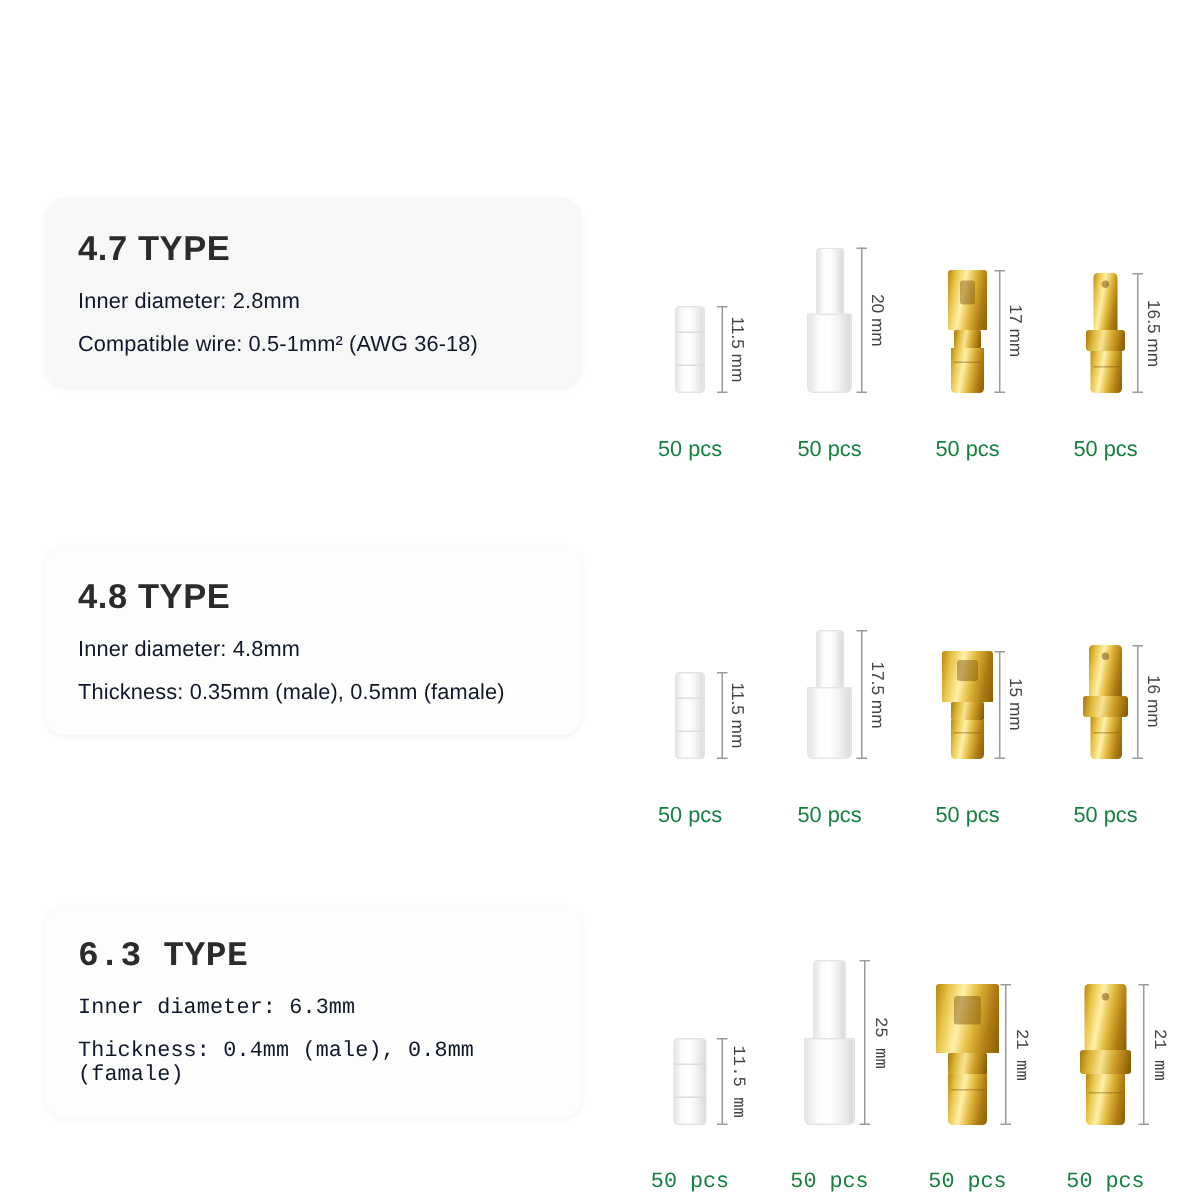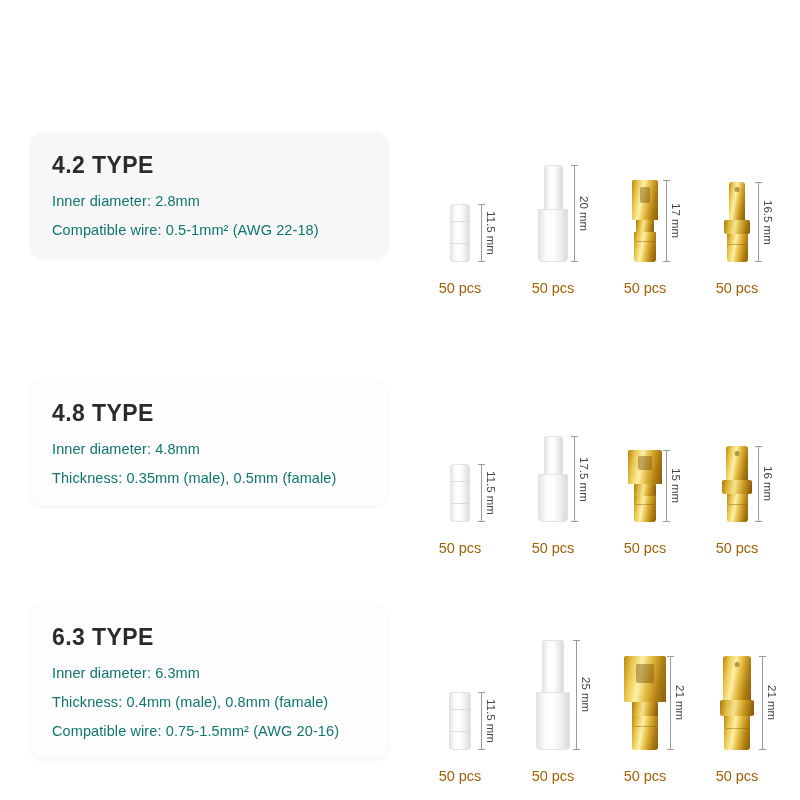--- a/index.html
+++ b/index.html
@@ -18,21 +18,21 @@
     position: relative;
     width: 800px;
     height: 800px;
   }
   .row {
     position: relative;
     height: 216px;
   }
   .row-1 { top: 110px; }
   .row-2 { top: 110px; }
-  .row-3 { top: 110px; }
+  .row-3 { top: 110px; font-family: Liberation Mono, monospace; }
 
   
   .card {
     position: absolute;
     left: 30px;
     width: 358px;
     background: #f7f7f7;
     border-radius: 14px;
     box-shadow: 0 1px 4px rgba(0,0,0,0.06);
     padding: 18px 0 20px 0;
@@ -41,21 +41,21 @@
   .card.white { background: #fdfdfd; }
   .card-title {
     font-size: 23px;
     font-weight: bold;
     color: #2b2b2b;
     letter-spacing: 0.4px;
     margin: 2px 0 14px 22px;
   }
   .card-line {
     font-size: 14.5px;
-    color: #0f766e;
+    color: #0f172a;
     margin: 0 0 13px 22px;
     letter-spacing: 0.1px;
   }
   .card-line:last-child { margin-bottom: 0; }
 
   
   .col {
     position: absolute;
     width: 110px;
     text-align: center;
@@ -65,22 +65,22 @@
     height: 150px;
   }
   .art .piece {
     position: absolute;
     bottom: 0;
     left: 50%;
     transform: translateX(-50%);
   }
   .qty {
     font-size: 14.5px;
-    color: #a16207;
-    margin-top: 0;
+    color: #15803d;
+    margin-top: 12px;
   }
 
   
   .dim {
     position: absolute;
     display: flex;
     align-items: center;
     gap: 3px;
   }
   .dim .bar {
@@ -230,23 +230,23 @@
   }
 </style>
 </head>
 <body>
 
 <div class="page">
 
   <div class="row row-1" style="top:20px;">
 
     <div class="card" style="top:112px;">
-      <div class="card-title">4.2 TYPE</div>
+      <div class="card-title">4.7 TYPE</div>
       <div class="card-line">Inner diameter: 2.8mm</div>
-      <div class="card-line">Compatible wire: 0.5-1mm² (AWG 22-18)</div>
+      <div class="card-line">Compatible wire: 0.5-1mm² (AWG 36-18)</div>
     </div>
 
     <div class="col" style="left:405px; top:110px;">
       <div class="art">
         <div class="piece" style="bottom:18px;">
           <div class="sleeve-small" style="height:58px;"></div>
         </div>
         <div class="dim" style="left:76px; bottom:18px; height:58px;">
           <div class="bar" style="height:58px;"></div>
           <div class="lbl">11.5 mm</div>
@@ -303,21 +303,21 @@
         </div>
         <div class="dim" style="left:76px; bottom:18px; height:80px;">
           <div class="bar" style="height:80px;"></div>
           <div class="lbl">16.5 mm</div>
         </div>
       </div>
       <div class="qty">50 pcs</div>
     </div>
   </div>
 
-  <div class="row row-2" style="top:64px;">
+  <div class="row row-2" style="top:48px;">
 
     <div class="card white" style="top:100px;">
       <div class="card-title">4.8 TYPE</div>
       <div class="card-line">Inner diameter: 4.8mm</div>
       <div class="card-line">Thickness: 0.35mm (male), 0.5mm (famale)</div>
     </div>
 
     <div class="col" style="left:405px; top:110px;">
       <div class="art">
         <div class="piece" style="bottom:18px;">
@@ -385,21 +385,20 @@
       <div class="qty">50 pcs</div>
     </div>
   </div>
 
   <div class="row row-3" style="top:76px;">
 
     <div class="card white" style="top:96px;">
       <div class="card-title">6.3 TYPE</div>
       <div class="card-line">Inner diameter: 6.3mm</div>
       <div class="card-line">Thickness: 0.4mm (male), 0.8mm (famale)</div>
-      <div class="card-line">Compatible wire: 0.75-1.5mm² (AWG 20-16)</div>
     </div>
 
     <div class="col" style="left:405px; top:110px;">
       <div class="art">
         <div class="piece" style="bottom:18px;">
           <div class="sleeve-small" style="height:58px; width:22px;"></div>
         </div>
         <div class="dim" style="left:76px; bottom:18px; height:58px;">
           <div class="bar" style="height:58px;"></div>
           <div class="lbl">11.5 mm</div>

